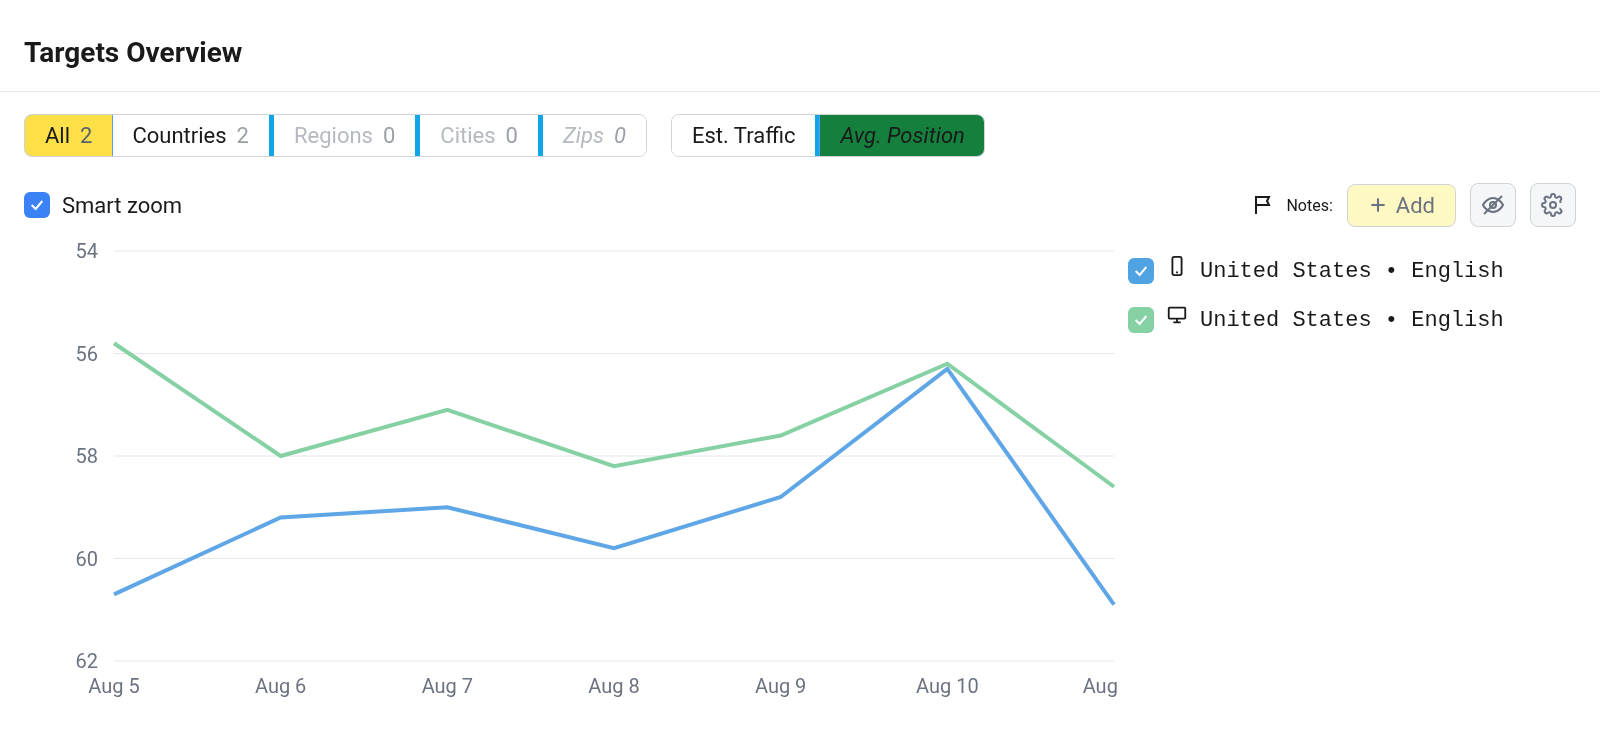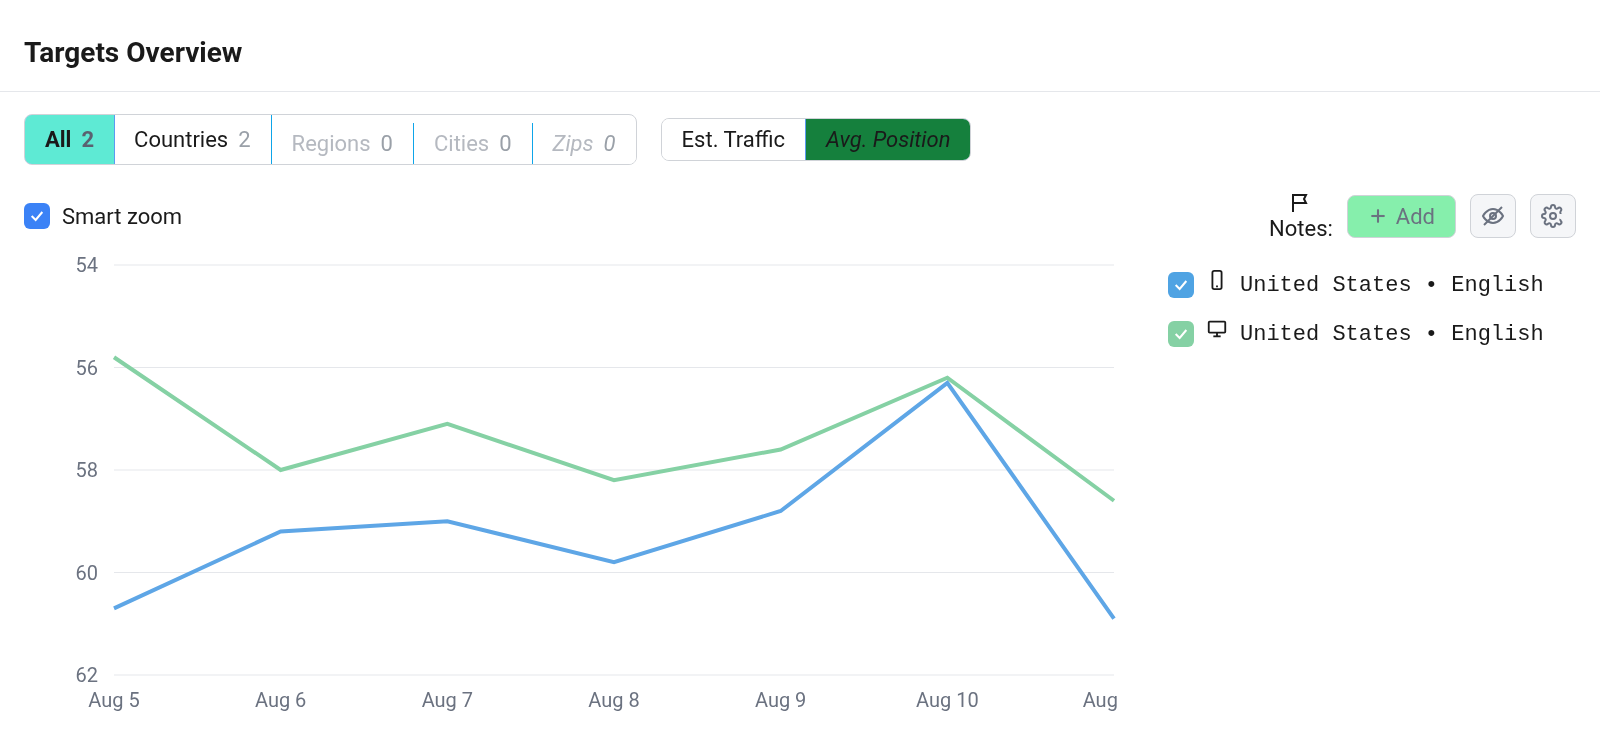--- a/index.html
+++ b/index.html
@@ -28,42 +28,41 @@
     border: 1px solid #d0d3d8;
     border-radius: 8px;
     overflow: hidden;
   }
   .segmented .seg-btn {
     display: inline-flex;
     align-items: center;
     gap: 10px;
     padding: 8px 20px;
     font-size: 22px;
-    border-right: 1px solid #0ea5e9;
+    border-right: 5px solid #0ea5e9;
     background: #fff;
     cursor: pointer;
     user-select: none;
   }
   .segmented .seg-btn:last-child { border-right: none; font-style: italic; }
   .seg-btn.active {
-    background: #5eead4;
+    background: #fde047;
     border: 1px solid #5b9bf1;
     margin: -1px;
     border-radius: 8px 0 0 8px;
     z-index: 1;
-    font-weight: bold;
   }
   .seg-btn.active-right {
     background: #15803d;
     border: 1px solid #5b9bf1;
     margin: -1px;
     border-radius: 0 8px 8px 0;
     z-index: 1;
   }
-  .seg-btn.disabled { color: #b5b9c0; cursor: default; margin-top: 8px; }
+  .seg-btn.disabled { color: #b5b9c0; cursor: default; }
   .seg-btn .count { color: #9aa0a8; }
   .seg-btn.active .count { color: #5a6170; }
 
   .toolbar-row {
     display: flex;
     align-items: center;
     justify-content: space-between;
     padding: 14px 24px 10px;
   }
   .left-tools { display: flex; align-items: center; gap: 12px; }
@@ -71,46 +70,45 @@
   .checkbox {
     width: 26px; height: 26px;
     border-radius: 6px;
     background: #3b82f6;
     display: inline-flex; align-items: center; justify-content: center;
     cursor: pointer;
   }
   .checkbox svg { width: 16px; height: 16px; stroke: #fff; stroke-width: 3; fill: none; }
   .chk-label { font-size: 22px; }
 
-  .notes-label { display: inline-flex; align-items: center; gap: 1px; font-size: 22px; flex-direction: column; }
+  .notes-label { display: inline-flex; align-items: center; gap: 10px; font-size: 16px; }
   .btn {
     display: inline-flex; align-items: center; gap: 8px;
     padding: 8px 20px;
     border: 1px solid #d0d3d8;
-    background: #86efac;
+    background: #fef9c3;
     border-radius: 8px;
     font-size: 22px;
     color: #6b7280;
     cursor: pointer;
   }
   .icon-btn {
     width: 46px; height: 44px;
     display: inline-flex; align-items: center; justify-content: center;
     border: 1px solid #d0d3d8;
     background: #f5f6f8;
     border-radius: 8px;
     color: #6b7280;
     cursor: pointer;
   }
 
   
   .chart-wrap {
     display: flex;
     padding: 4px 24px 24px;
-    gap: 40px;
   }
   .chart-stage {
     position: relative;
     flex: 0 0 auto;
   }
   svg.chart { display: block; }
   .chart .grid line { stroke: #e5e7eb; stroke-width: 1; }
   .chart .series-blue { stroke: #5ea6e6; stroke-width: 4; fill: none; }
   .chart .series-green { stroke: #85d1a4; stroke-width: 4; fill: none; }
   .chart text.axis { fill: #6b7280; font-size: 20px; }

